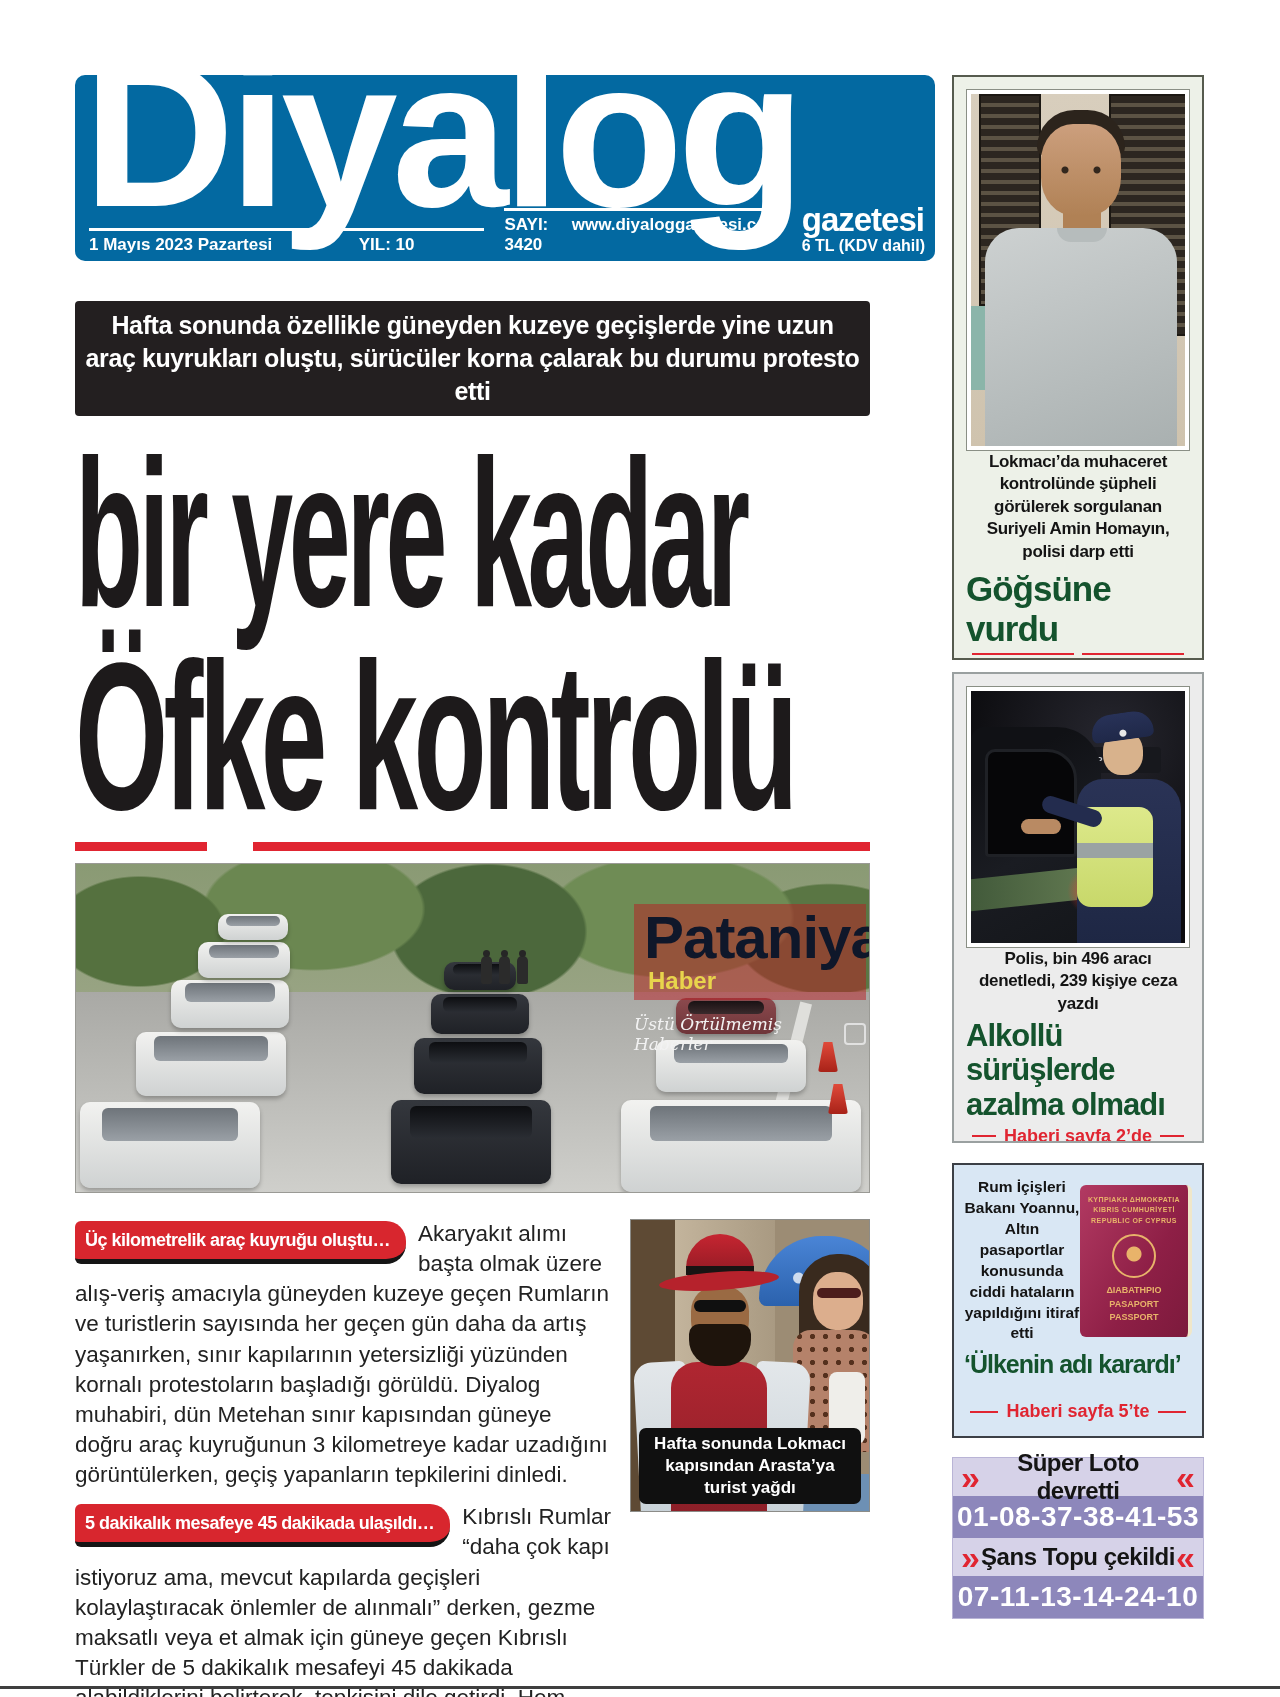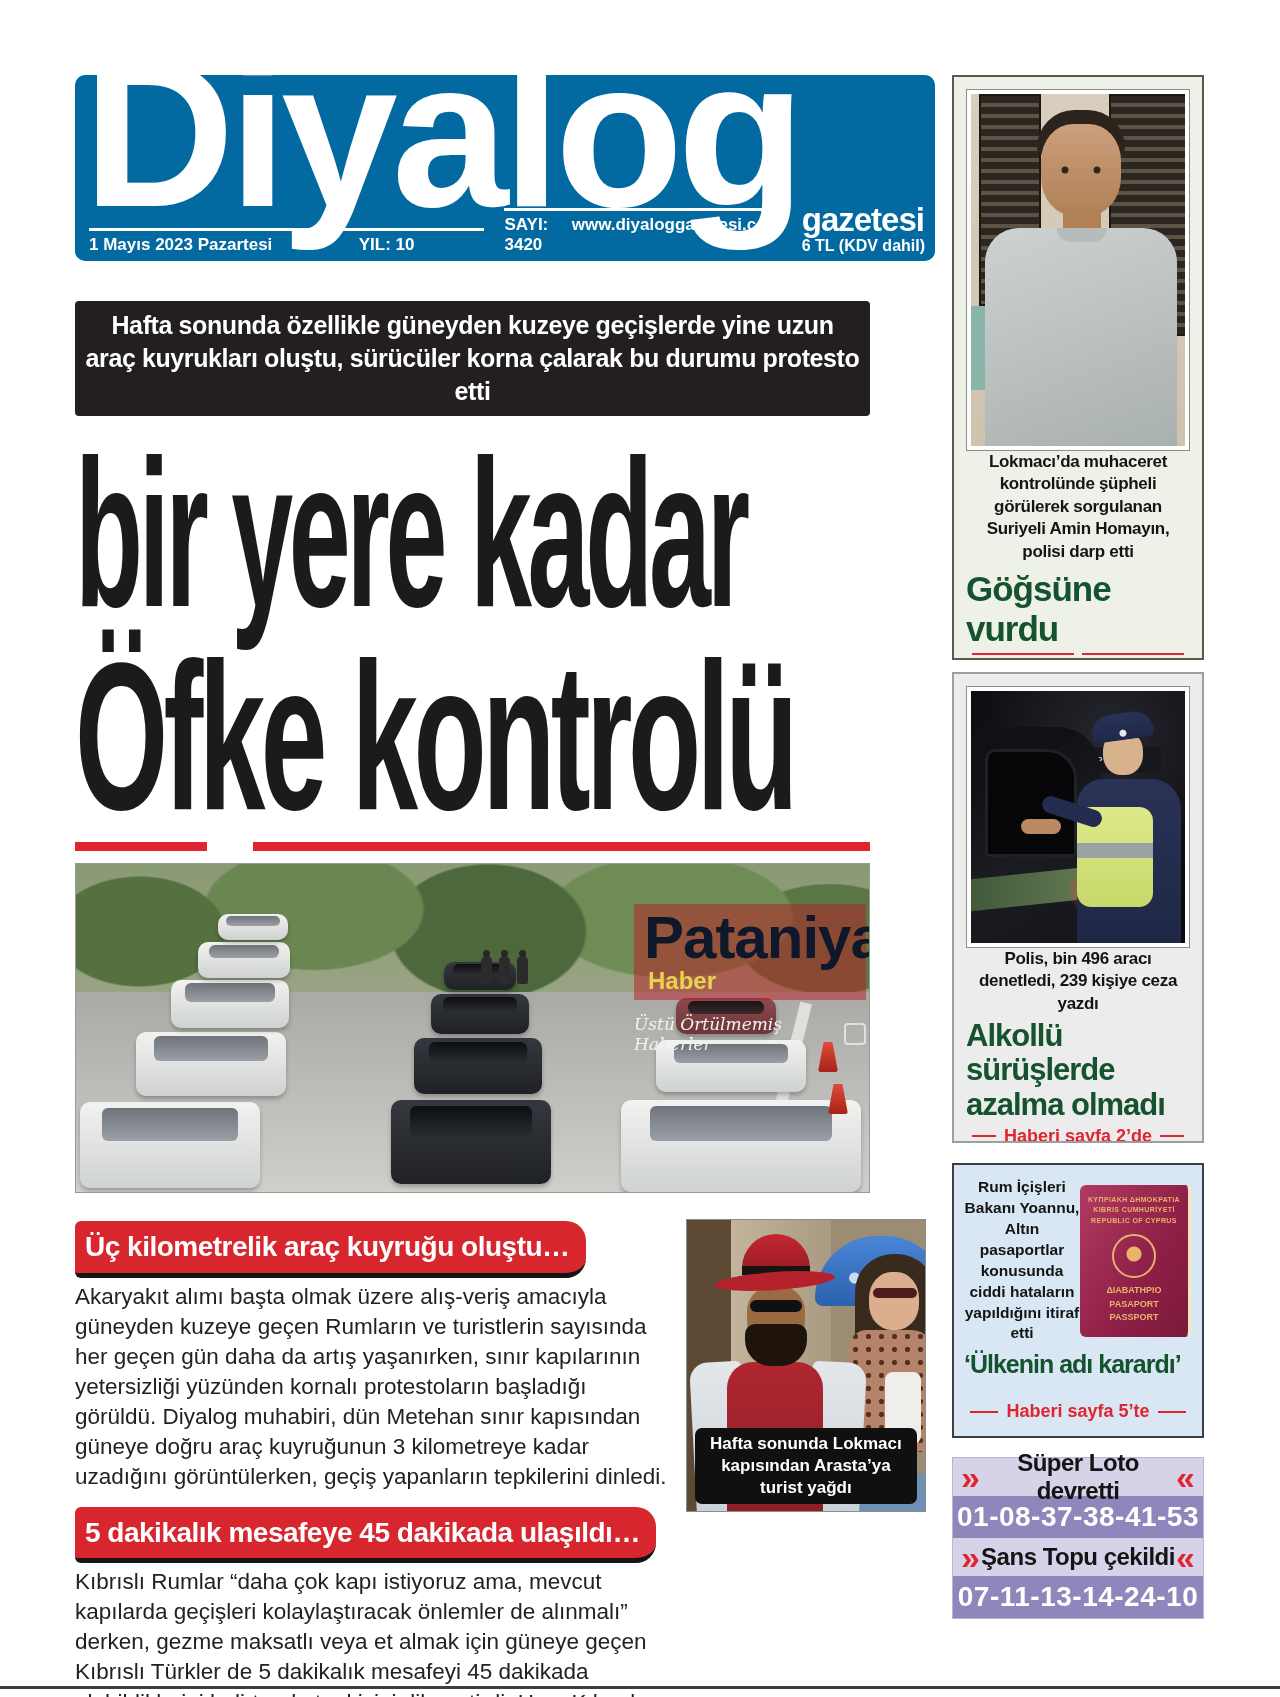--- a/index.html
+++ b/index.html
@@ -86,21 +86,21 @@
   .t-watermark-sub { color:#e8d44c; font-weight:bold; font-size:24px; line-height:1.1; margin-left:4px; }
   .t-watermark-tagline { color:#f2f2f2; font-family:"DejaVu Serif", serif; font-style:italic;
     font-size:17px; margin-top:14px; display:flex; align-items:center; gap:8px; }
   .t-stamp { width:22px; height:22px; border:2px solid #e9e9e9; border-radius:4px; opacity:.85; flex:none; }
 
   
   .body-row { display:flex; gap:18px; width:795px; margin-top:26px; }
   .body-text { flex:1; font-size:22.5px; line-height:1.34; color:#222; }
   .body-text p { margin-bottom:12px; }
   .subhead {
-    float:left; background:#d8262e; color:#fff; font-weight:bold; font-size:28px;
+    float:left; background:#d8262e; color:#fff; font-weight:bold; font-size:18px;
     padding:7px 16px 7px 10px; border-radius:6px 20px 20px 6px; border-bottom:5px solid #151515;
     margin:2px 12px 4px 0; white-space:nowrap; letter-spacing:-0.5px;
   }
 
   .tourist-figure { width:240px; flex:none; }
   .tourist-photo { position:relative; width:240px; height:293px; overflow:hidden; border:1px solid #8c8c88; background:#9c8c74; }
   .tp-bg-left { position:absolute; left:0; top:0; width:44px; height:100%; background:#5e4a34; }
   .tp-bg-mid { position:absolute; left:44px; top:0; width:100px; height:100%; background:linear-gradient(90deg,#c3b49c,#a99a82); }
   .tp-umbrella { position:absolute; right:-22px; top:16px; width:132px; height:70px;
     background:linear-gradient(#4a85d6,#2b62ad); border-radius:66px 66px 8px 8px;

